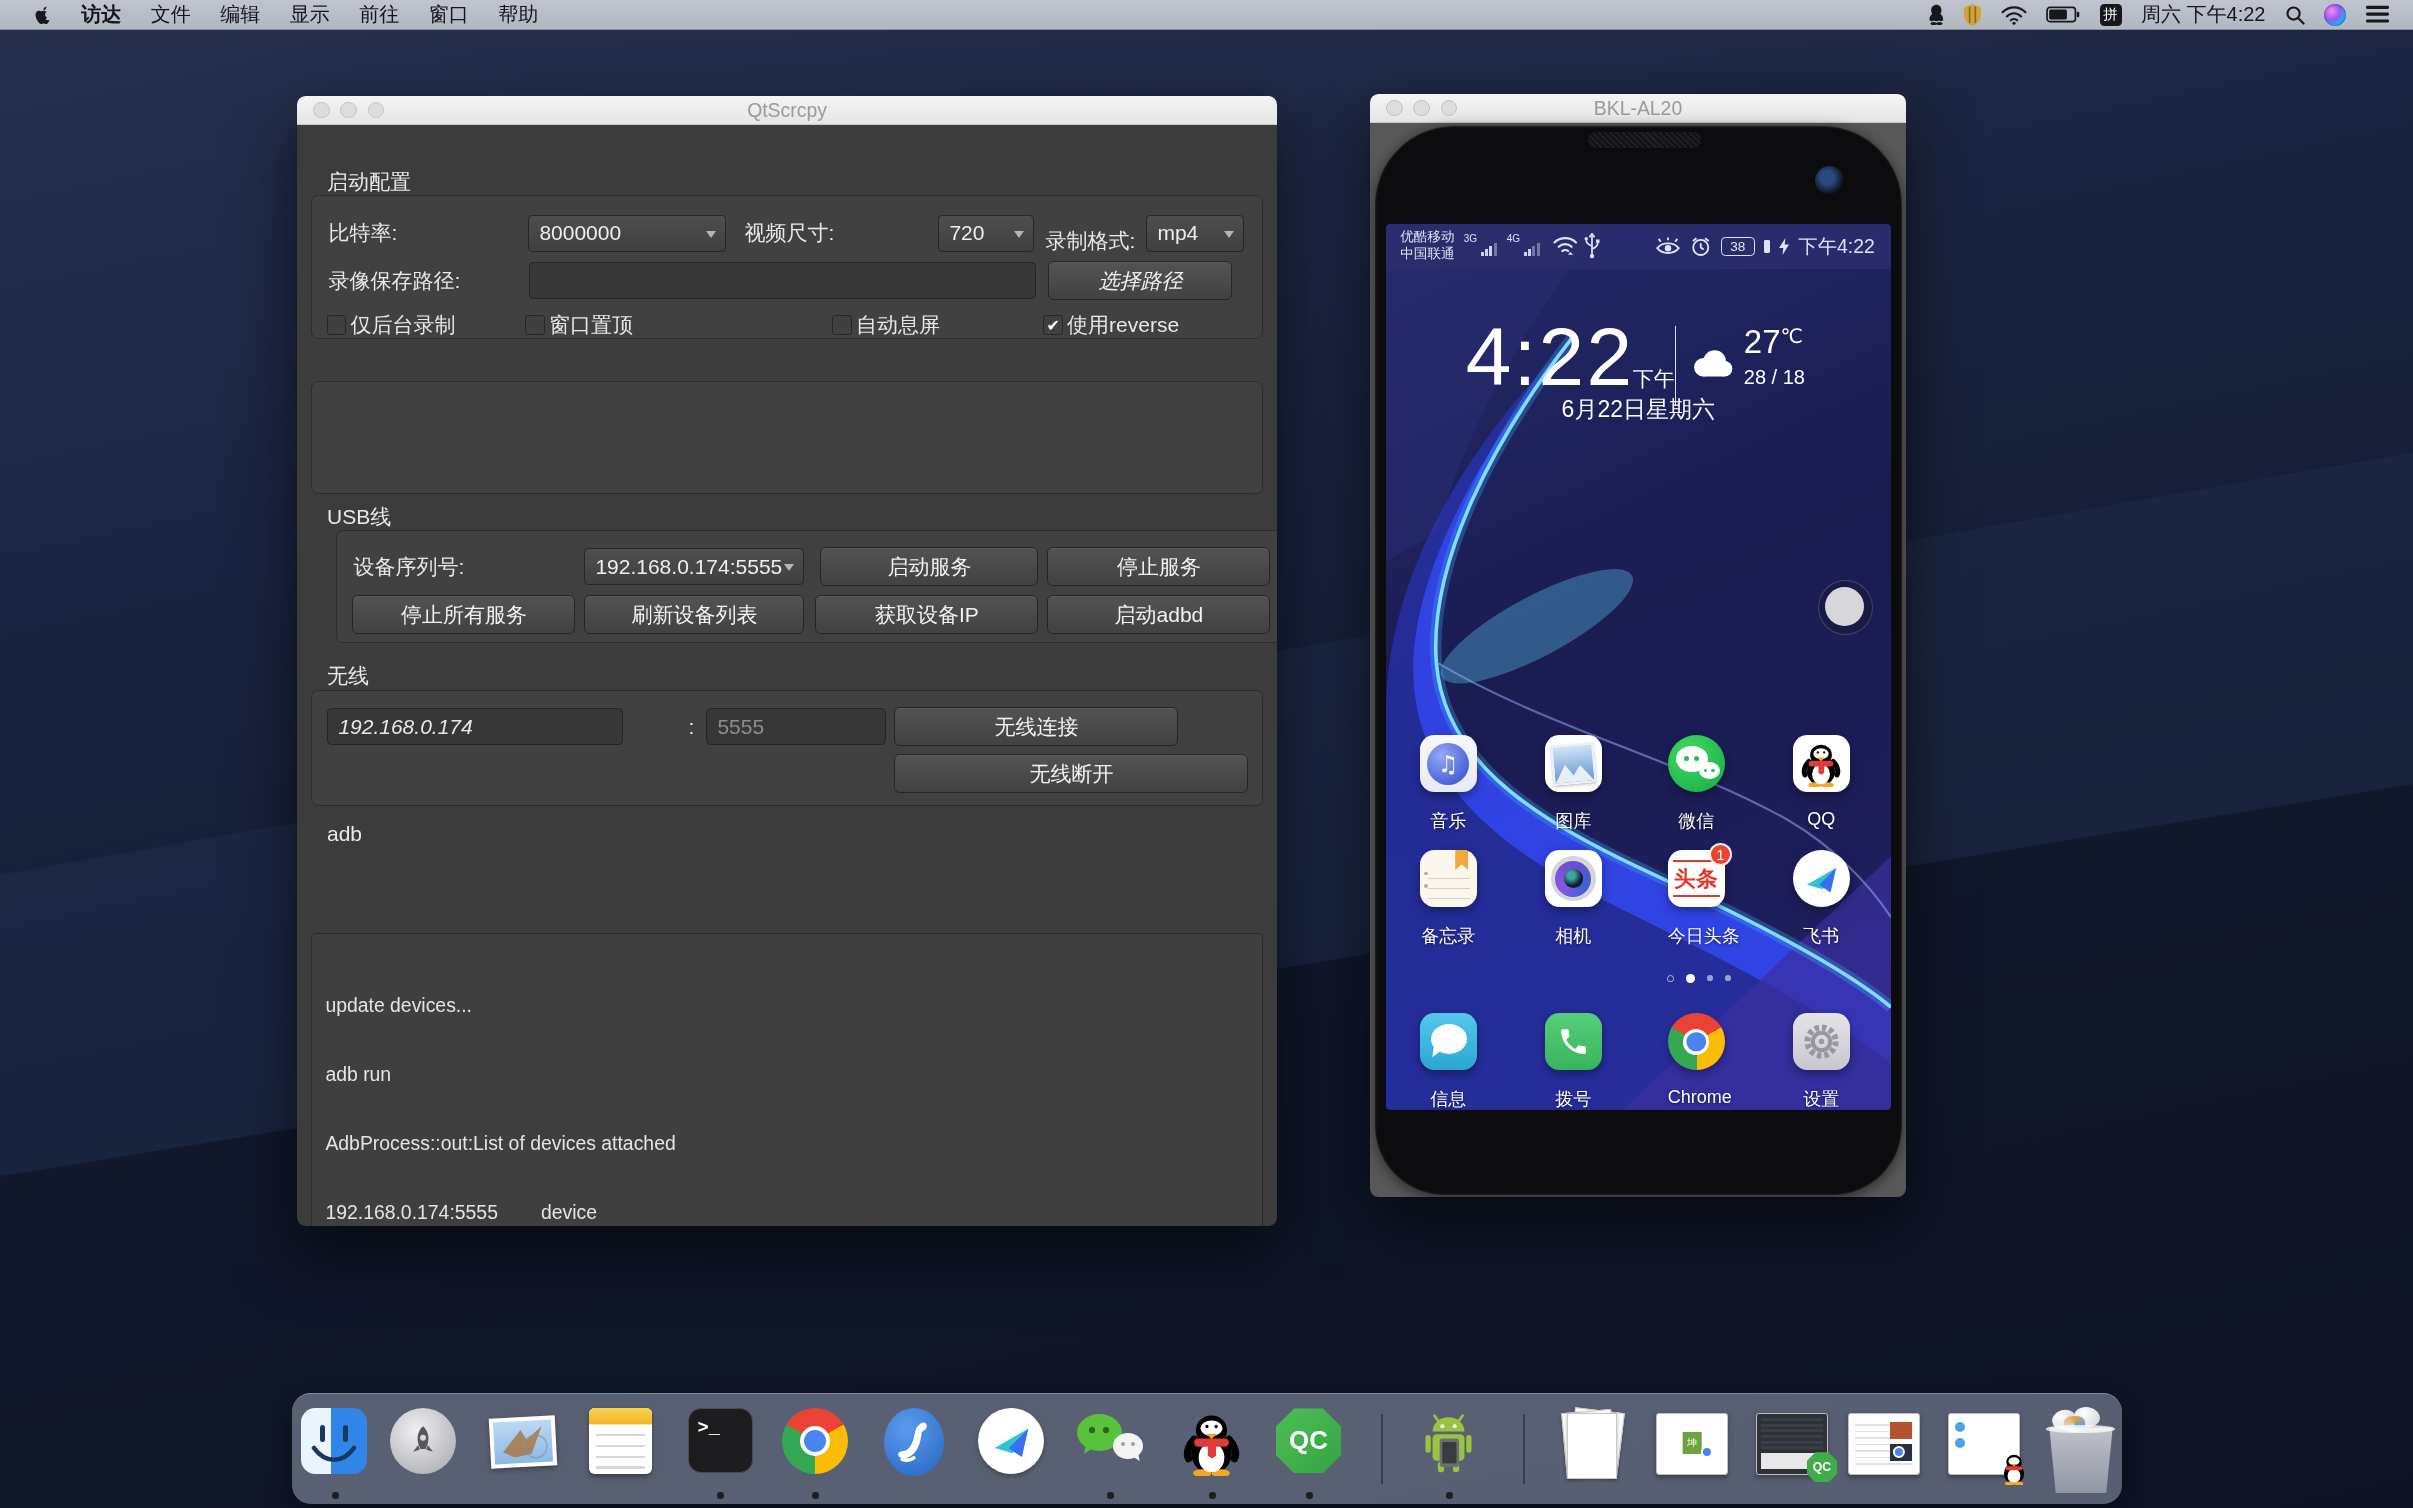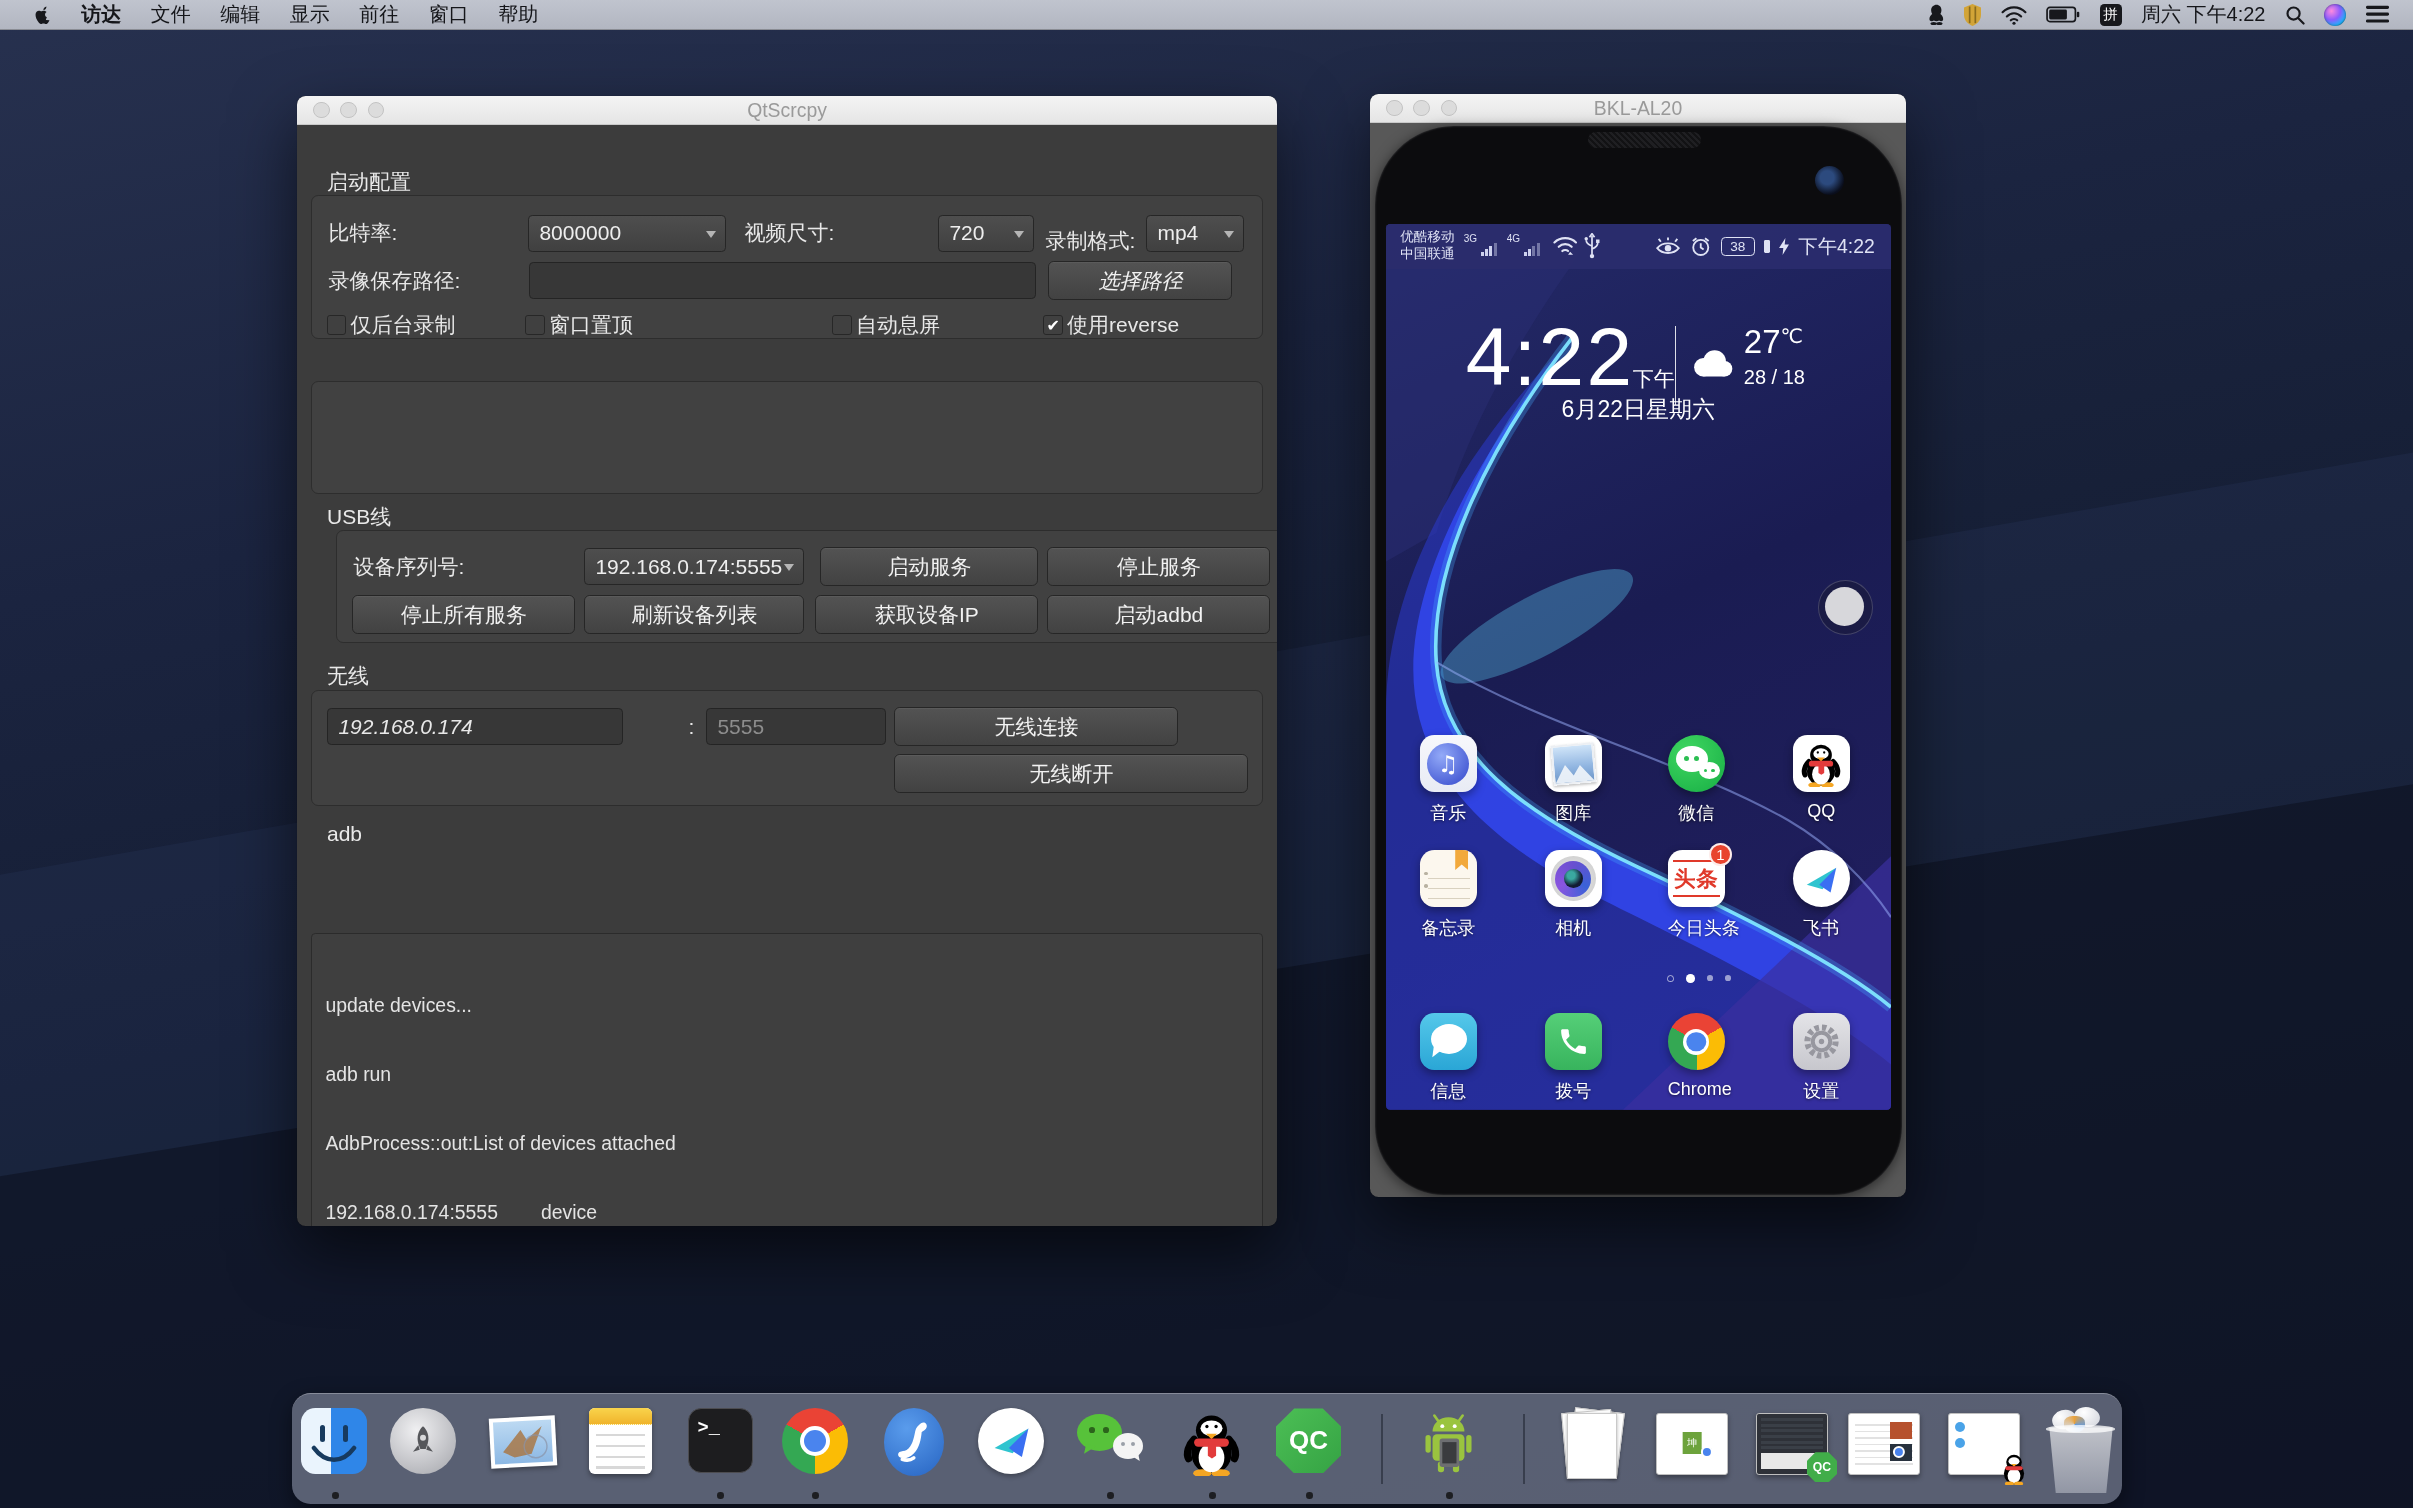--- a/index.html
+++ b/index.html
@@ -96,21 +96,21 @@
   .clock-div { position:absolute; left:289px; top:102px; width:1.4px; height:79px; background:rgba(255,255,255,.85); }
   .clock-cloud { position:absolute; left:303px; top:122px; }
   .clock-temp { position:absolute; left:358px; top:99px; color:#fff; font-size:33px; }
   .clock-temp .unit { font-size:20px; vertical-align:10px; }
   .clock-hilo { position:absolute; left:358px; top:142px; color:#fff; font-size:20px; }
   .clock-date { position:absolute; top:170px; width:100%; text-align:center; color:#fff; font-size:23px; }
 
   .appcell { position:absolute; width:57px; text-align:center; }
   .appicon { position:relative; width:57px; height:57px; border-radius:14.4px;
     box-shadow:0 3.6px 8.6px rgba(0,0,0,.35); }
-  .applabel { margin-top:9px; color:#fff; font-size:18px; white-space:nowrap;
+  .applabel { margin-top:17px; color:#fff; font-size:18px; white-space:nowrap;
     text-shadow:0 1.4px 2.9px rgba(0,0,0,.6); display:block; }
   .round { border-radius:50% !important; }
 
   .pagedots { position:absolute; left:0; top:750px; width:345px; display:flex; align-items:center;
     justify-content:flex-end; gap:12.2px; }
   .pd { width:5.7px; height:5.7px; border-radius:50%; background:rgba(255,255,255,.55); }
   .pd.big { width:8.6px; height:8.6px; background:#fff; }
   .pd-bulb { width:7.2px; height:7.2px; border:1.4px solid rgba(255,255,255,.6); border-radius:50% 50% 40% 40%; }
 
   .floatball { position:absolute; left:432px; top:356px; width:55px; height:55px; border-radius:50%;

